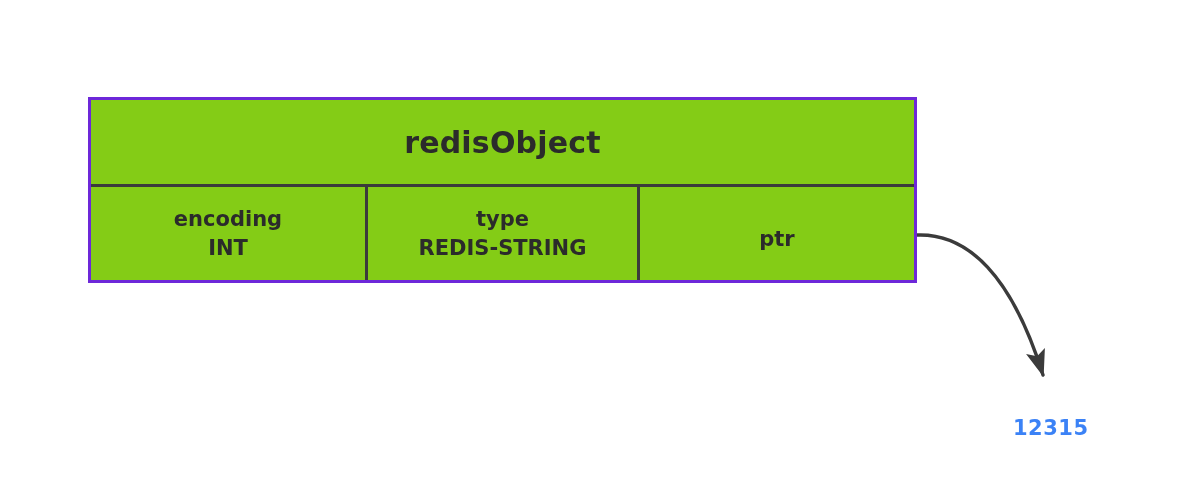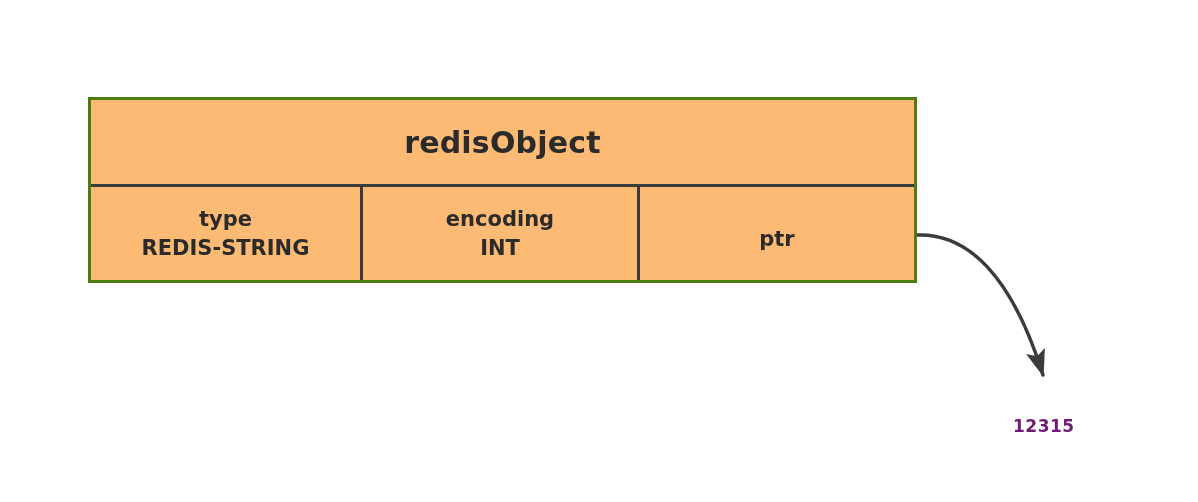--- a/index.html
+++ b/index.html
@@ -24,22 +24,22 @@
   }
 
   
   .struct-box {
     position: absolute;
     left: 88px;
     top: 97px;
     width: 829px;
     height: 186px;
     box-sizing: border-box;
-    border: 3px solid #4d7c0f;
-    background: #fdba74;
+    border: 3px solid #6d28d9;
+    background: #84cc16;
     display: flex;
     flex-direction: column;
   }
 
   .struct-header {
     height: 87px;
     box-sizing: border-box;
     border-bottom: 3px solid #3b3b3b;
     display: flex;
     align-items: center;
@@ -77,23 +77,23 @@
   .field-ptr      { flex: 1; margin-top: 12px; }
 
   .field-name  { display: block; }
   .field-value { display: block; }
 
   
   .target-label {
     position: absolute;
     left: 1013px;
     top: 416px;
-    font-size: 17px;
+    font-size: 21px;
     font-weight: bold;
-    color: #701a75;
+    color: #3b82f6;
     letter-spacing: 0.5px;
     white-space: nowrap;
   }
 
   
   #arrow-layer {
     position: absolute;
     left: 0;
     top: 0;
     width: 1198px;
@@ -116,28 +116,28 @@
   </svg>
 
   <div class="struct-box">
 
     <div class="struct-header">
       <span class="struct-title">redisObject</span>
     </div>
 
     <div class="struct-fields">
 
+      <div class="field field-encoding">
+        <span class="field-name">encoding</span>
+        <span class="field-value">INT</span>
+      </div>
+
       <div class="field field-type">
         <span class="field-name">type</span>
         <span class="field-value">REDIS-STRING</span>
-      </div>
-
-      <div class="field field-encoding">
-        <span class="field-name">encoding</span>
-        <span class="field-value">INT</span>
       </div>
 
       <div class="field field-ptr">
         <span class="field-name">ptr</span>
       </div>
 
     </div>
   </div>
 
   <div class="target-label">12315</div>

